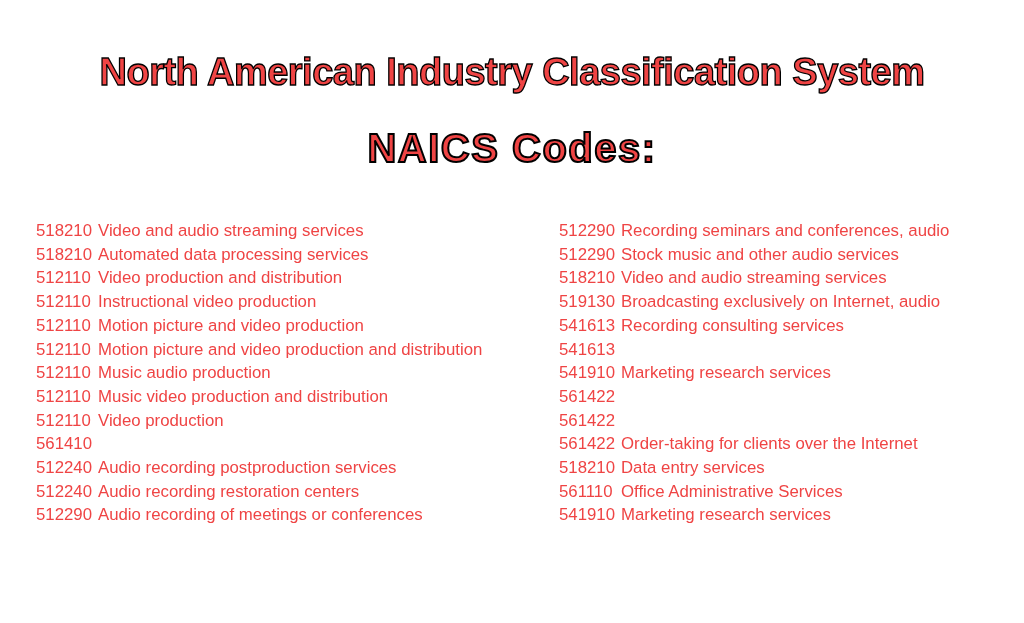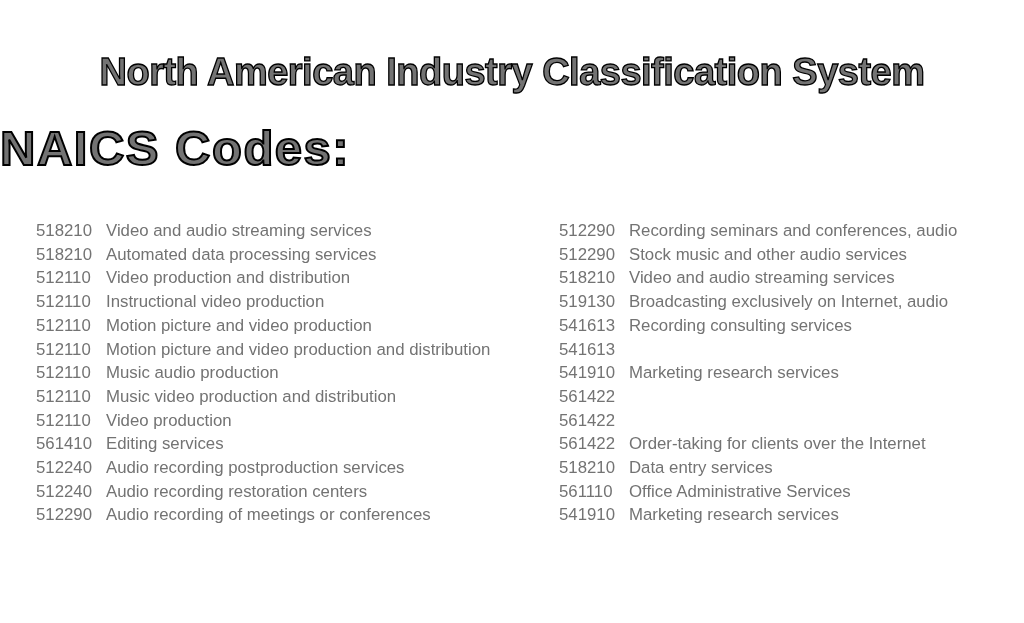--- a/index.html
+++ b/index.html
@@ -5,21 +5,21 @@
   html, body {
     margin: 0;
     padding: 0;
     background: #ffffff;
   }
   .page {
     position: relative;
     width: 1024px;
     height: 623px;
     background: #ffffff;
-    color: #737373;
+    color: #ef4444;
     font-family: "Liberation Sans", sans-serif;
     overflow: hidden;
   }
   .title {
     position: absolute;
     top: 51px;
     left: 0;
     width: 100%;
     margin: 0;
     text-align: center;
@@ -29,21 +29,22 @@
     letter-spacing: -0.5px;
     -webkit-text-stroke: 1.3px #000000;
     white-space: nowrap;
   }
   .subtitle {
     position: absolute;
     top: 116px;
     left: 0;
     width: 100%;
     margin: 0;
-    font-size: 49px;
+    text-align: center;
+    font-size: 40px;
     line-height: 64px;
     font-weight: bold;
     letter-spacing: 1.5px;
     -webkit-text-stroke: 2px #000000;
     white-space: nowrap;
   }
   .columns {
     position: absolute;
     top: 219px;
     left: 0;
@@ -55,21 +56,20 @@
     top: 0;
   }
   .col-left  { left: 36px; }
   .col-right { left: 559px; }
   .row {
     display: flex;
     align-items: baseline;
     font-size: 16.8px;
     line-height: 23.7px;
     white-space: nowrap;
-    gap: 8px;
   }
   .code {
     flex: 0 0 62px;
     width: 62px;
   }
   .desc { }
 </style>
 </head>
 <body>
 
@@ -109,21 +109,20 @@
         <div class="row">
           <span class="code">512110</span>
           <span class="desc">Music video production and distribution</span>
         </div>
         <div class="row">
           <span class="code">512110</span>
           <span class="desc">Video production</span>
         </div>
         <div class="row">
           <span class="code">561410</span>
-          <span class="desc">Editing services</span>
         </div>
         <div class="row">
           <span class="code">512240</span>
           <span class="desc">Audio recording postproduction services</span>
         </div>
         <div class="row">
           <span class="code">512240</span>
           <span class="desc">Audio recording restoration centers</span>
         </div>
         <div class="row">

